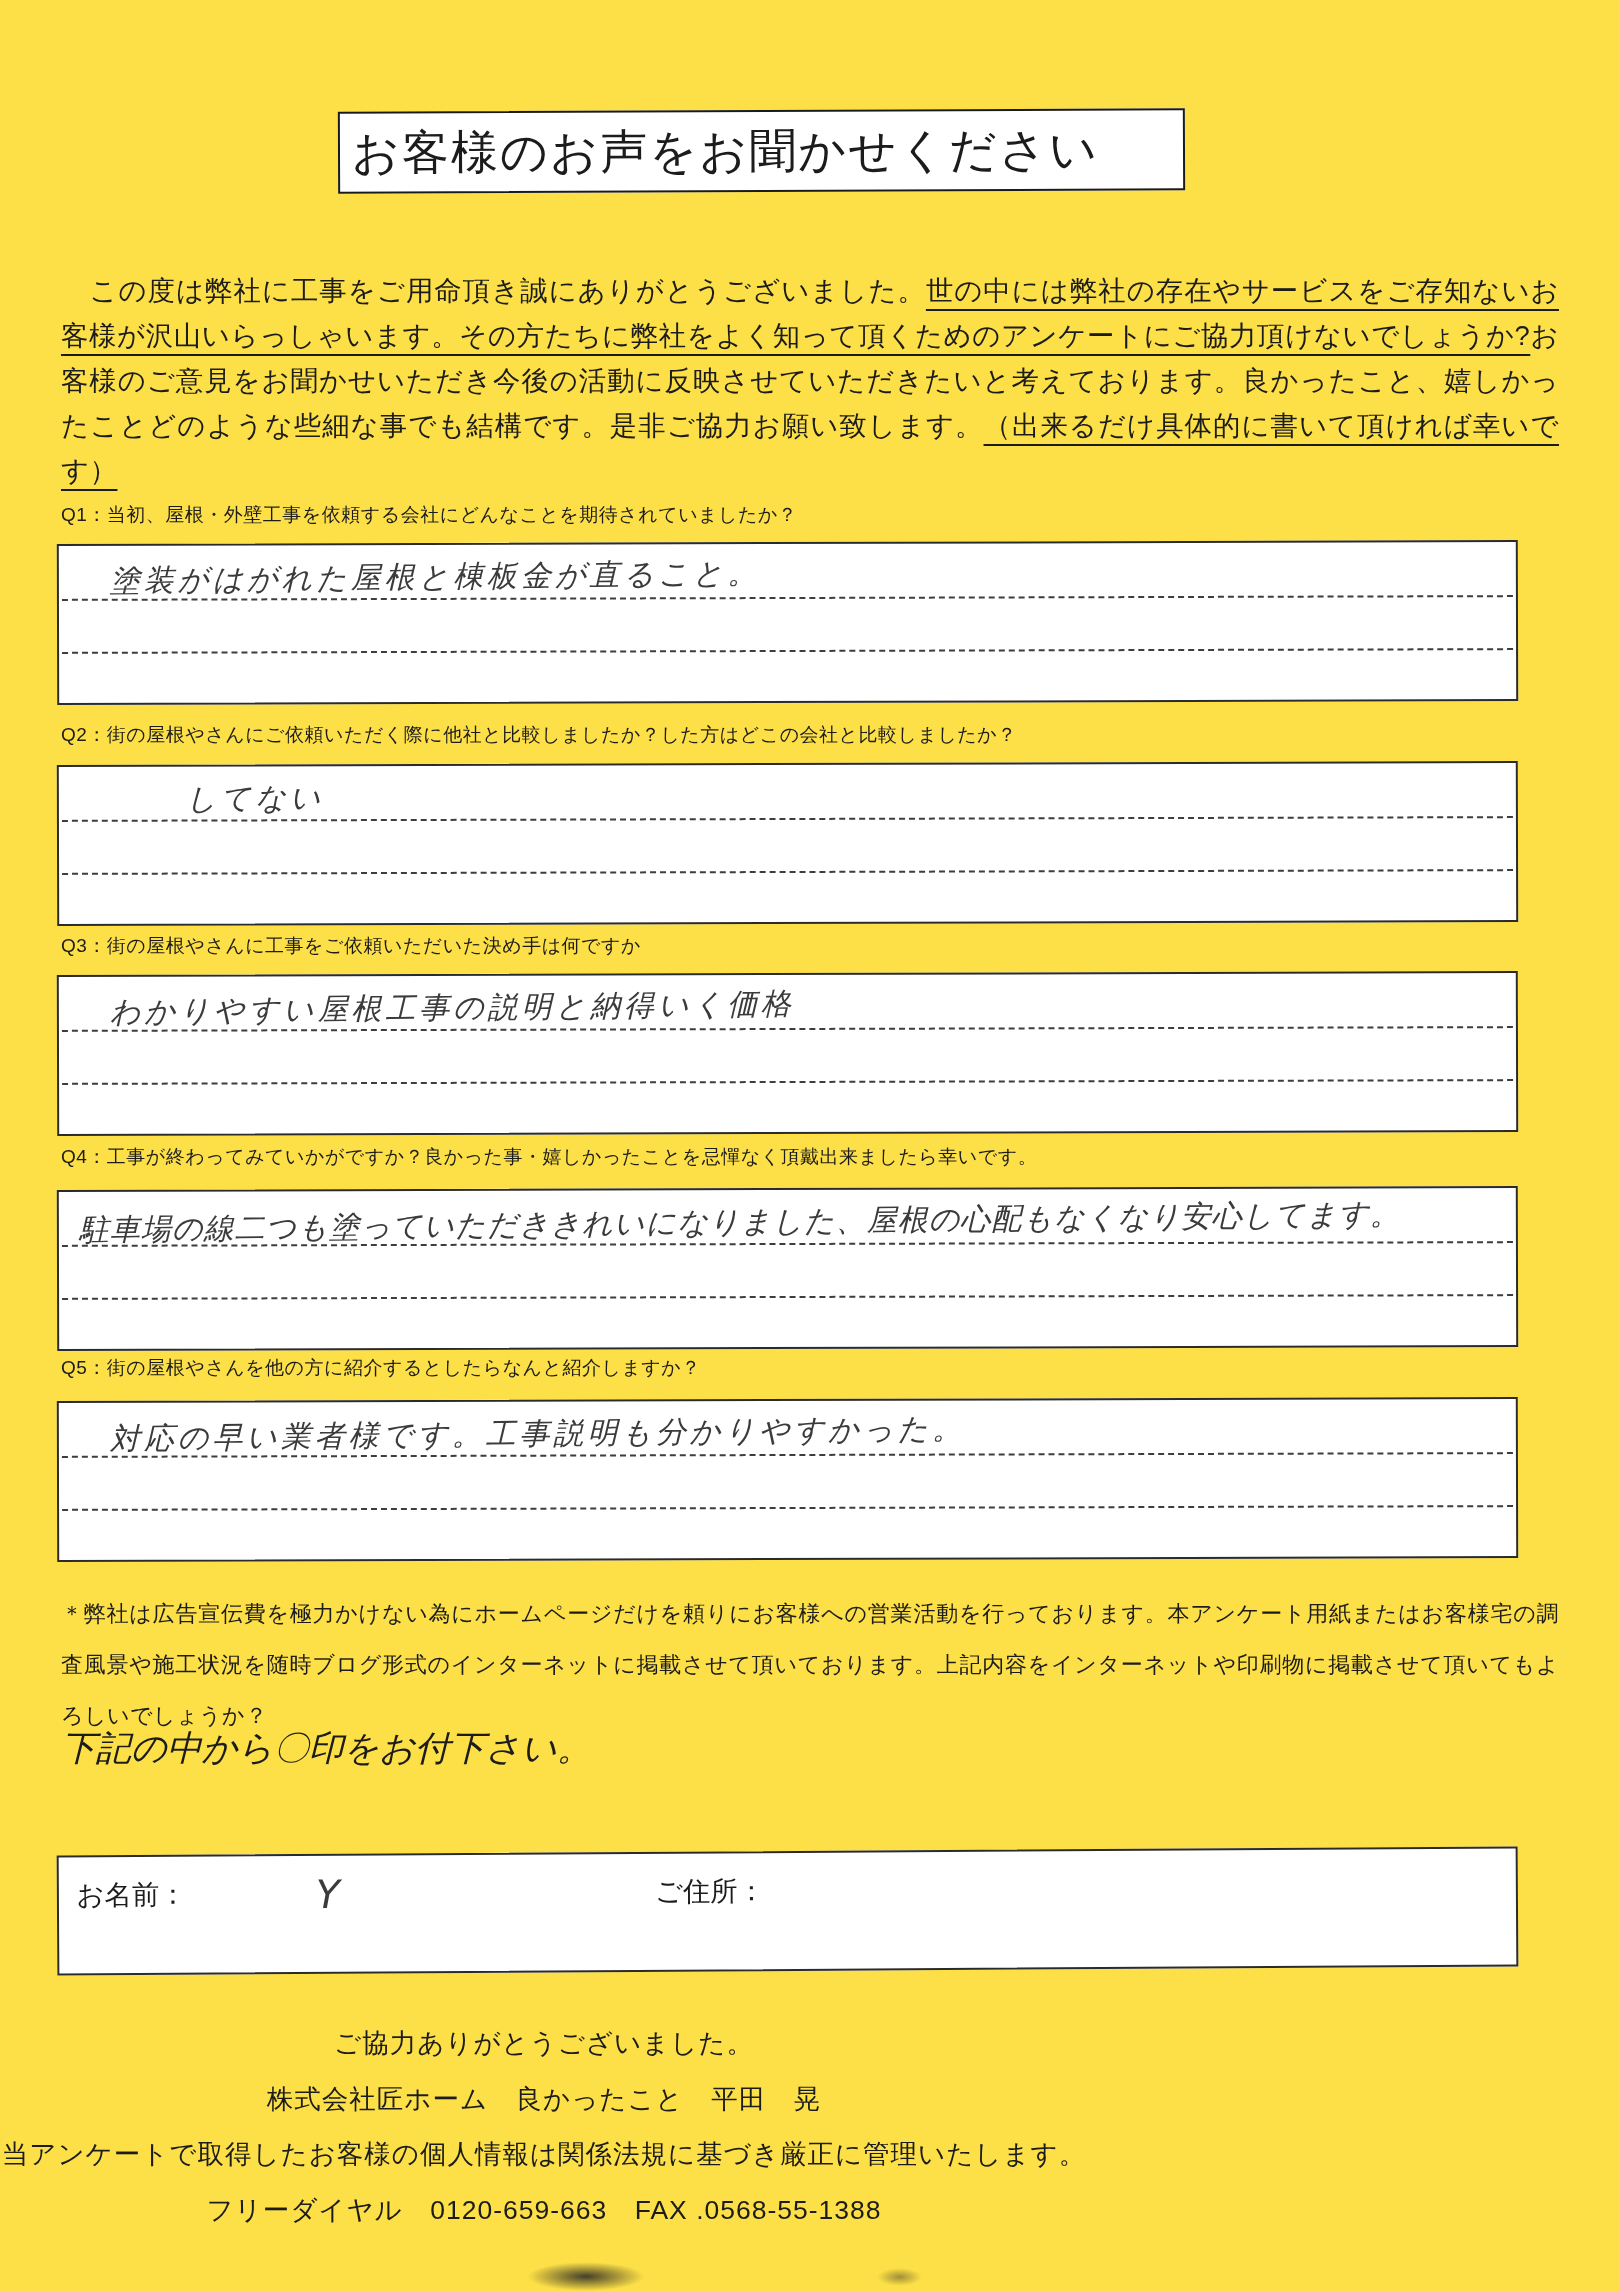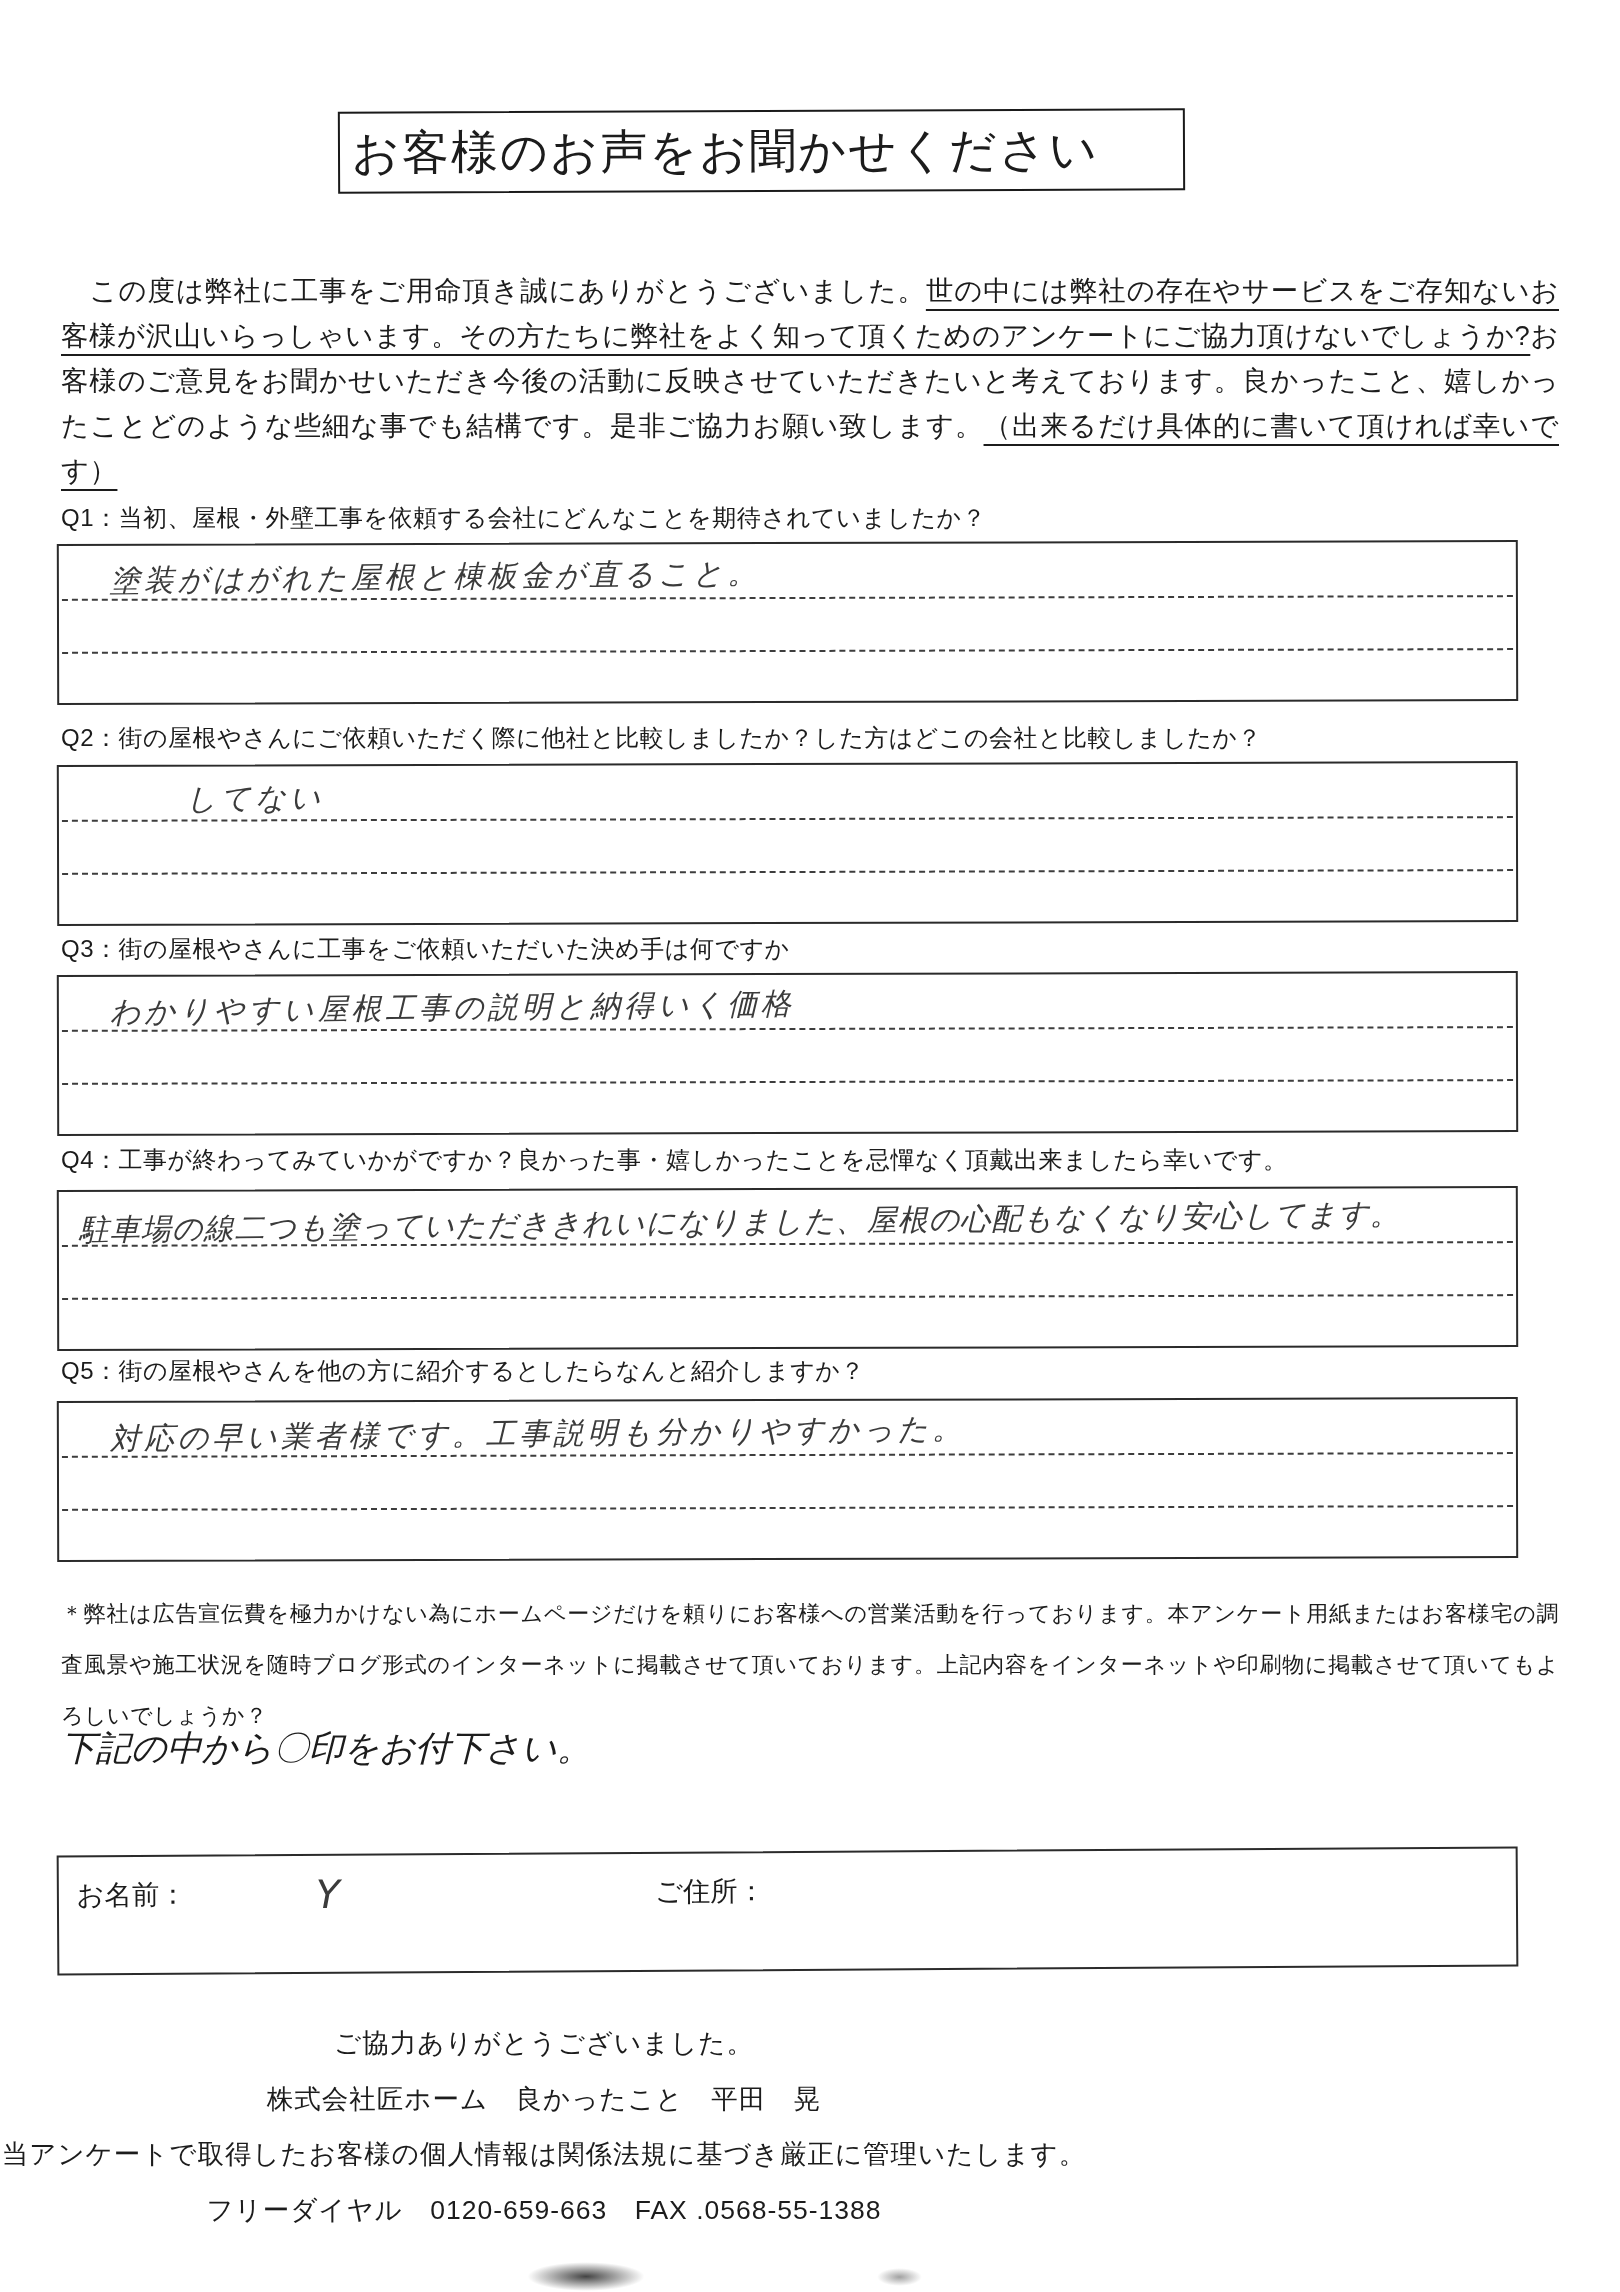--- a/index.html
+++ b/index.html
@@ -1,20 +1,20 @@
 <!DOCTYPE html>
 <html><head>
 <meta charset="utf-8">
 <style>
   html,body { margin:0; padding:0; background:#d9d9d9; }
   .page {
     position:relative;
     width:1620px; height:2293px;
     margin:0 auto;
-    background:#ffffff;
+    background:#fde047;
     font-family:"Liberation Sans","DejaVu Sans",sans-serif;
     color:#1c1c1c;
     overflow:hidden;
   }
 
   
   .title-box {
     position:absolute; left:338px; top:110px;
     width:831px; height:78px;
     border:2.9px solid #1a1a1a;
@@ -27,21 +27,21 @@
 
   
   .intro {
     position:absolute; left:61px; top:241px; width:1498px;
     font-size:27.4px; line-height:45px; text-align:justify;
     letter-spacing:0.5px;
   }
   .u { text-decoration:underline; text-underline-offset:8.8px; text-decoration-thickness:2px; }
 
   
-  .q-label { position:absolute; left:61px; font-size:24px; letter-spacing:0.5px; white-space:nowrap; }
+  .q-label { position:absolute; left:61px; font-size:19px; letter-spacing:0.5px; white-space:nowrap; }
   .answer-box {
     position:absolute; left:57px; width:1457px; height:157px;
     border:2px solid #2b2b2b; background:#fff;
     transform:rotate(-0.15deg);
   }
   .writing-line { position:absolute; left:2.9px; right:2.9px; height:0; border-bottom:2px dashed #3d3d3d; }
   .wl-1 { top:53px; } .wl-2 { top:106px; }
   .hand {
     font-family:"DejaVu Sans",sans-serif;
     font-style:italic;

